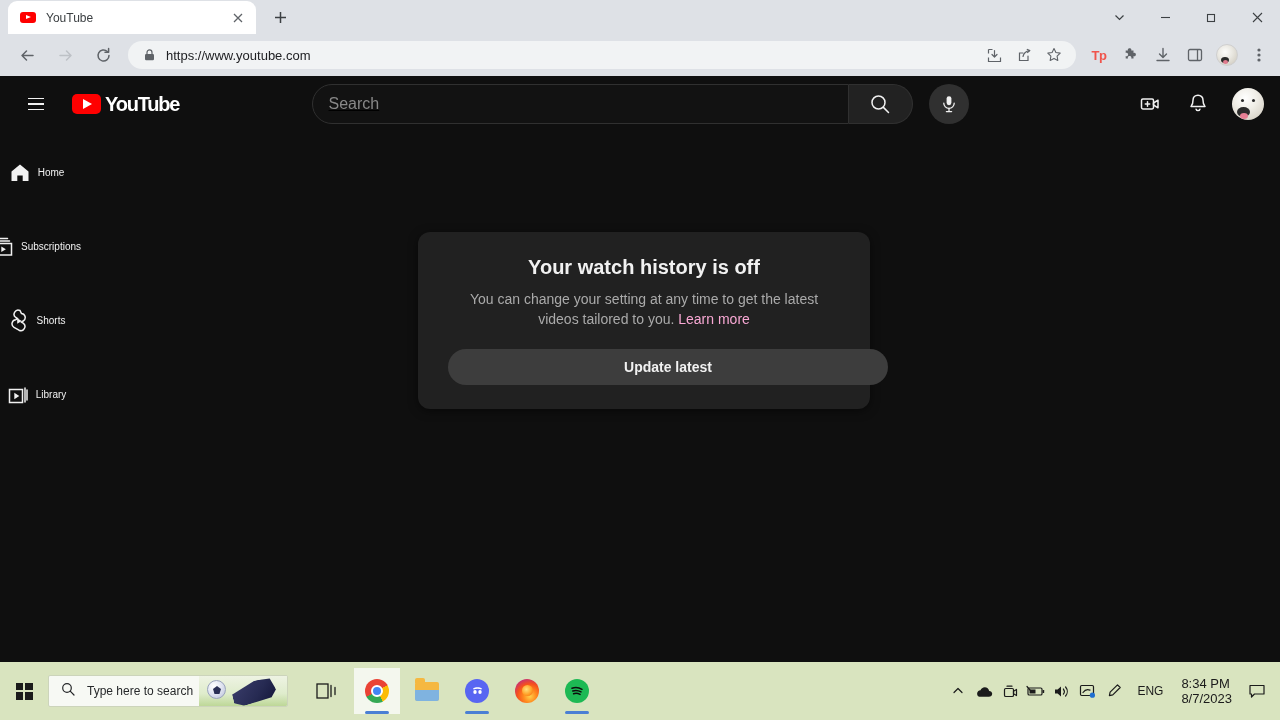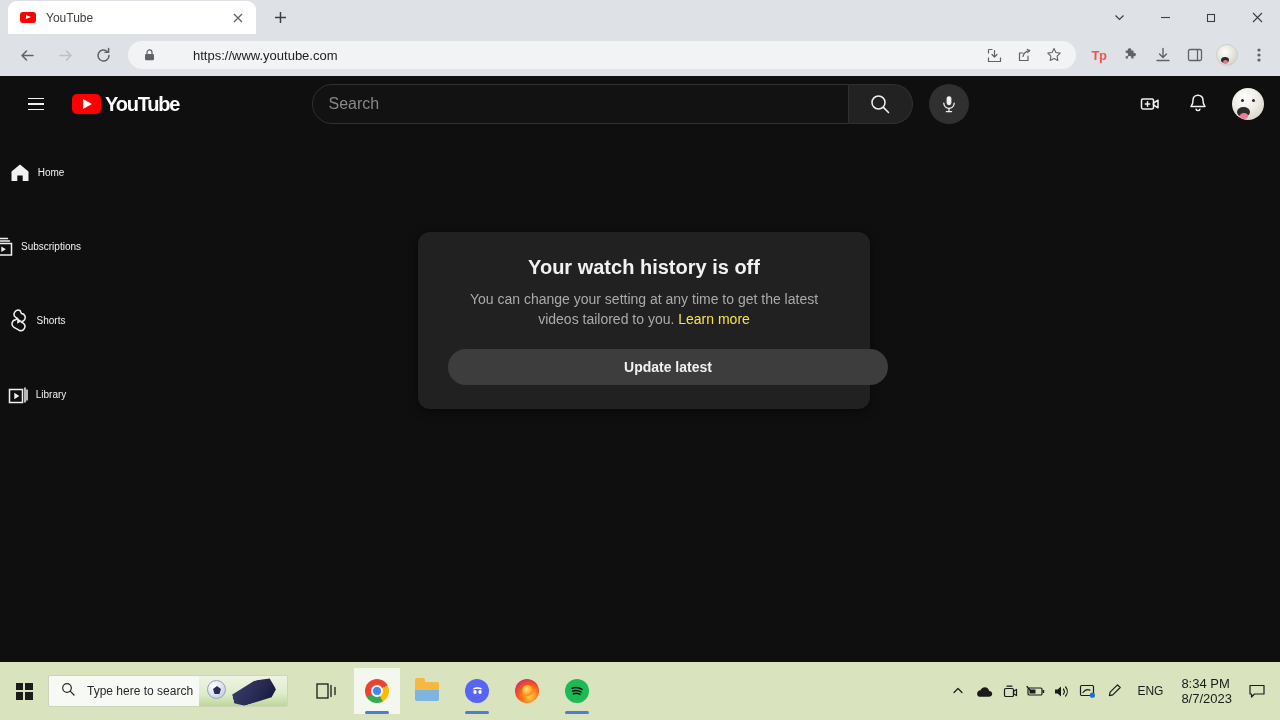--- a/index.html
+++ b/index.html
@@ -28,21 +28,21 @@
   .newtab { width: 28px; height: 28px; margin-left: 10px; margin-bottom: 3px; display: flex; align-items: center; justify-content: center; color: #3c4043; border-radius: 50%; }
 
   .winctrls { position: absolute; right: 0; top: 0; height: 34px; display: flex; }
   .winbtn { width: 46px; height: 34px; display: flex; align-items: center; justify-content: center; color: #3c4043; }
 
   .toolbar { height: 42px; display: flex; align-items: center; padding: 0 8px; }
   .nav-btn { width: 28px; height: 28px; margin: 0 5px; display: flex; align-items: center; justify-content: center; color: #5f6368; }
   .nav-btn.disabled { color: #bdc1c6; }
   .omnibox {
     flex: 1; height: 28px; background: #f1f3f4; border-radius: 14px;
-    display: flex; align-items: center; padding: 0 10px 0 14px; margin-left: 6px; margin-right: 4px; position: relative; gap: 27px;
+    display: flex; align-items: center; padding: 0 10px 0 14px; margin-left: 6px; margin-right: 4px; position: relative;
   }
   .omni-lock { width: 14px; height: 14px; margin-right: 10px; display: flex; align-items: center; justify-content: center; }
   .omni-url { font-size: 13px; color: #202124; flex: 1; white-space: nowrap; overflow: hidden; }
   .omni-actions { display: flex; align-items: center; }
   .omni-icon { width: 24px; height: 24px; margin-left: 6px; display: flex; align-items: center; justify-content: center; color: #5f6368; }
   .tb-icon { width: 26px; height: 26px; margin-left: 6px; display: flex; align-items: center; justify-content: center; color: #5f6368; }
   .ext-tp { font-size: 13px; font-weight: bold; color: #f0544c; letter-spacing: -.5px; }
   .avatar-chrome {
     width: 22px; height: 22px; border-radius: 50%; overflow: hidden;
     background: radial-gradient(circle at 40% 35%, #fdfdfb 0%, #e8e6df 45%, #c9c4b8 100%);
@@ -71,20 +71,21 @@
     border-left: 9px solid #fff; border-top: 5px solid transparent; border-bottom: 5px solid transparent;
   }
   .yt-logo-text { color: #fff; font-size: 20px; font-weight: bold; letter-spacing: -1.2px; margin-left: 4px; }
 
   .yt-center { flex: 1; display: flex; align-items: center; justify-content: center; }
   .searchwrap { display: flex; align-items: center; }
   .searchbox {
     width: 537px; height: 40px; display: flex; align-items: center;
     border: 1px solid #303030; border-radius: 20px 0 0 20px; background: #121212;
     padding-left: 16px;
+    text-decoration: underline;
   }
   .search-placeholder { color: #888; font-size: 16px; }
   .searchbtn {
     width: 64px; height: 40px; background: #222222; border: 1px solid #303030; border-left: none;
     border-radius: 0 20px 20px 0; display: flex; align-items: center; justify-content: center; color: #f1f1f1;
   }
   .micbtn { width: 40px; height: 40px; border-radius: 50%; background: #303030; display: flex; align-items: center; justify-content: center; margin-left: 16px; color: #f1f1f1; }
 
   .yt-right { display: flex; align-items: center; justify-content: flex-end; width: 230px; gap: 8px; }
   .yt-icon-btn { width: 40px; height: 40px; border-radius: 50%; display: flex; align-items: center; justify-content: center; color: #f1f1f1; }
@@ -106,21 +107,21 @@
   .side-icon { width: 24px; height: 24px; display: flex; align-items: center; justify-content: center; color: #f1f1f1; }
 
   
   .history-card {
     position: absolute; left: 418px; top: 156px; width: 452px;
     background: #212121; border-radius: 12px; padding: 24px 30px 24px;
     text-align: center; box-shadow: 0 2px 10px rgba(0,0,0,.5);
   }
   .hc-title { color: #f1f1f1; font-size: 20px; font-weight: bold; margin-bottom: 10px; }
   .hc-body { color: #aaaaaa; font-size: 14px; line-height: 20px; max-width: 400px; margin: 0 auto 20px; }
-  .hc-link { color: #fde047; text-decoration: none; margin-top: 44px; }
+  .hc-link { color: #f9a8d4; text-decoration: none; margin-top: 44px; }
   .hc-button {
     display: block; width: 440px; height: 36px; margin: 0 auto;
     background: #3d3d3d; border-radius: 18px; border: none;
     color: #f1f1f1; font-size: 14px; font-weight: bold;
     font-family: "Liberation Sans", sans-serif;
   }
 
   
   .taskbar {
     position: absolute; left: 0; bottom: 0; width: 1280px; height: 58px;

